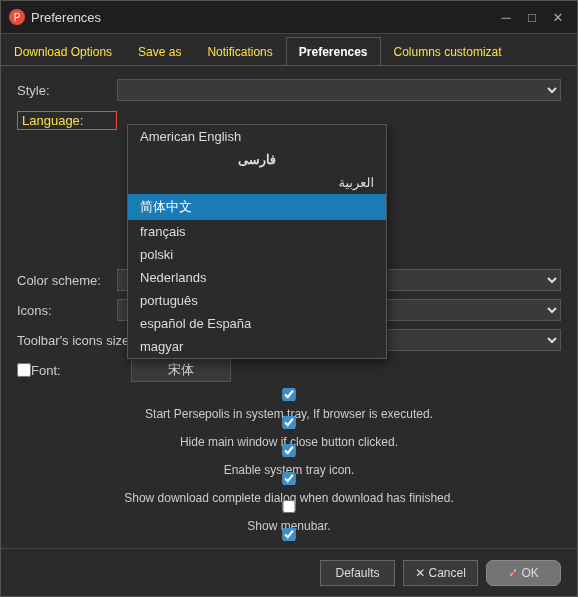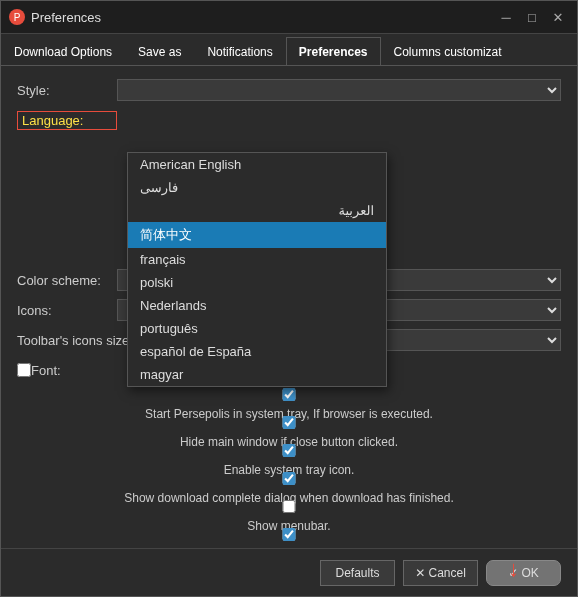--- a/index.html
+++ b/index.html
@@ -70,21 +70,21 @@
       display: flex;
       background: #2b2b2b;
       border-bottom: 1px solid #555;
       flex-shrink: 0;
       height: 32px;
       align-items: flex-end;
     }
     .tab {
       padding: 5px 12px;
       cursor: pointer;
-      color: #ffffff;
+      color: #fde047;
       font-size: 12px;
       border: 1px solid transparent;
       border-bottom: none;
       height: 28px;
       display: flex;
       align-items: center;
       white-space: nowrap;
     }
     .tab.active {
       background: #2b2b2b;
@@ -164,21 +164,21 @@
       color: #ddd;
       min-width: 75px;
     }
     .footer-btn.ok {
       background: #737373;
       border-color: #888;
       border-radius: 7px;
     }
     .dropdown-overlay {
       position: absolute;
-      top: 44px;
+      top: 16px;
       left: 110px;
       width: 260px;
       background: #2b2b2b;
       border: 1px solid #555;
       z-index: 100;
       box-shadow: 2px 4px 10px rgba(0,0,0,0.5);
     }
     .dropdown-item {
       padding: 4px 12px;
       font-size: 13px;
@@ -238,21 +238,21 @@
     <div class="form-row">
       <span class="form-label">Style:</span>
       <select class="form-control" style="width:180px;"></select>
     </div>
 
     <div class="form-row" style="position:relative;">
       <span class="form-label highlighted">Language:</span>
 
       <div class="dropdown-overlay">
         <div class="dropdown-item">American English</div>
-        <div class="dropdown-item" style="direction:rtl;text-align:left;">فارسی</div>
+        <div class="dropdown-item" style="direction:rtl;text-align:center;font-weight:bold;">فارسی</div>
         <div class="dropdown-item" style="direction:rtl;">العربية</div>
         <div class="dropdown-item selected">简体中文</div>
         <div class="dropdown-item">français</div>
         <div class="dropdown-item">polski</div>
         <div class="dropdown-item">Nederlands</div>
         <div class="dropdown-item">português</div>
         <div class="dropdown-item">español de España</div>
         <div class="dropdown-item">magyar</div>
       </div>
     </div>

